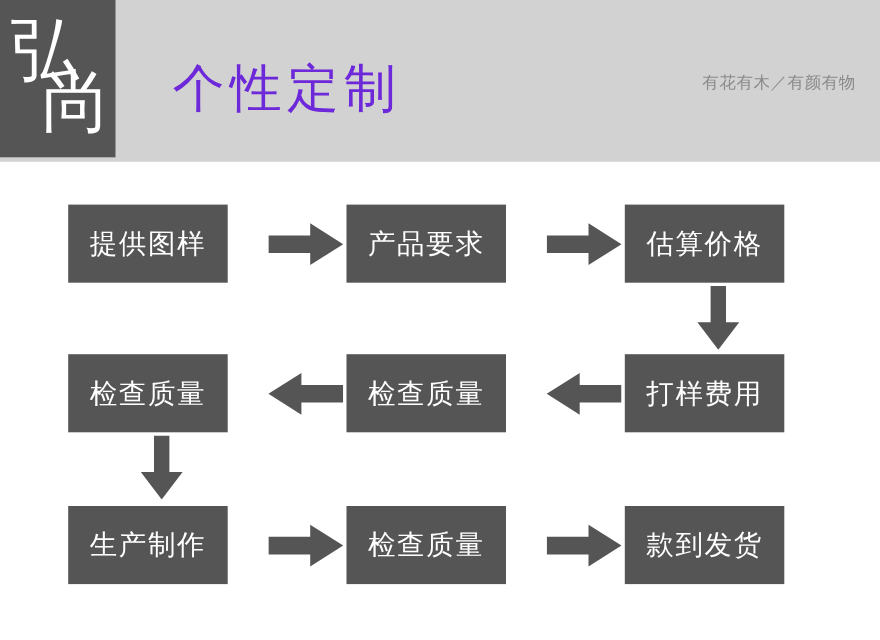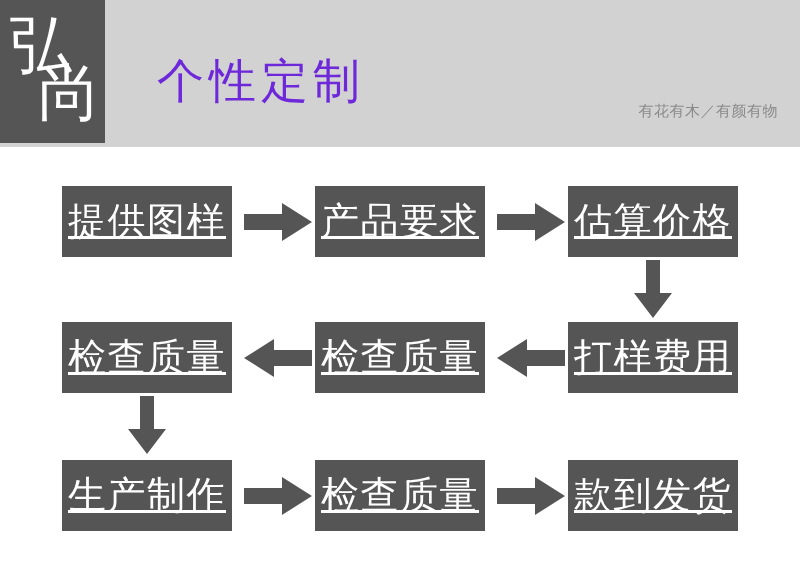--- a/index.html
+++ b/index.html
@@ -80,47 +80,45 @@
   .header-tagline {
     position: absolute;
     right: 22px;
     top: 66px;
     font-size: 15px;
     letter-spacing: 0.5px;
     color: #8a8a8a;
     font-family: "DejaVu Sans", "Liberation Sans", sans-serif;
     font-weight: 400;
     white-space: nowrap;
-    margin-top: 36px;
   }
 
   
   .flow {
     position: absolute;
     left: 0;
     top: 147px;
     width: 800px;
     height: 435px;
   }
   .node {
     position: absolute;
-    width: 170px;
+    width: 145px;
     height: 71px;
     background: #555555;
     color: #ffffff;
     display: flex;
     align-items: center;
     justify-content: center;
-    font-size: 38px;
+    font-size: 25px;
     letter-spacing: 1.5px;
     font-family: "DejaVu Sans", "Liberation Sans", sans-serif;
     font-weight: 400;
     box-sizing: border-box;
     white-space: nowrap;
-    text-decoration: underline;
   }
 
   
   .col-1 { left: 62px; }
   .col-2 { left: 315px; }
   .col-3 { left: 568px; }
   .row-1 { top: 39px; }
   .row-2 { top: 175px; }
   .row-3 { top: 313px; }
 

